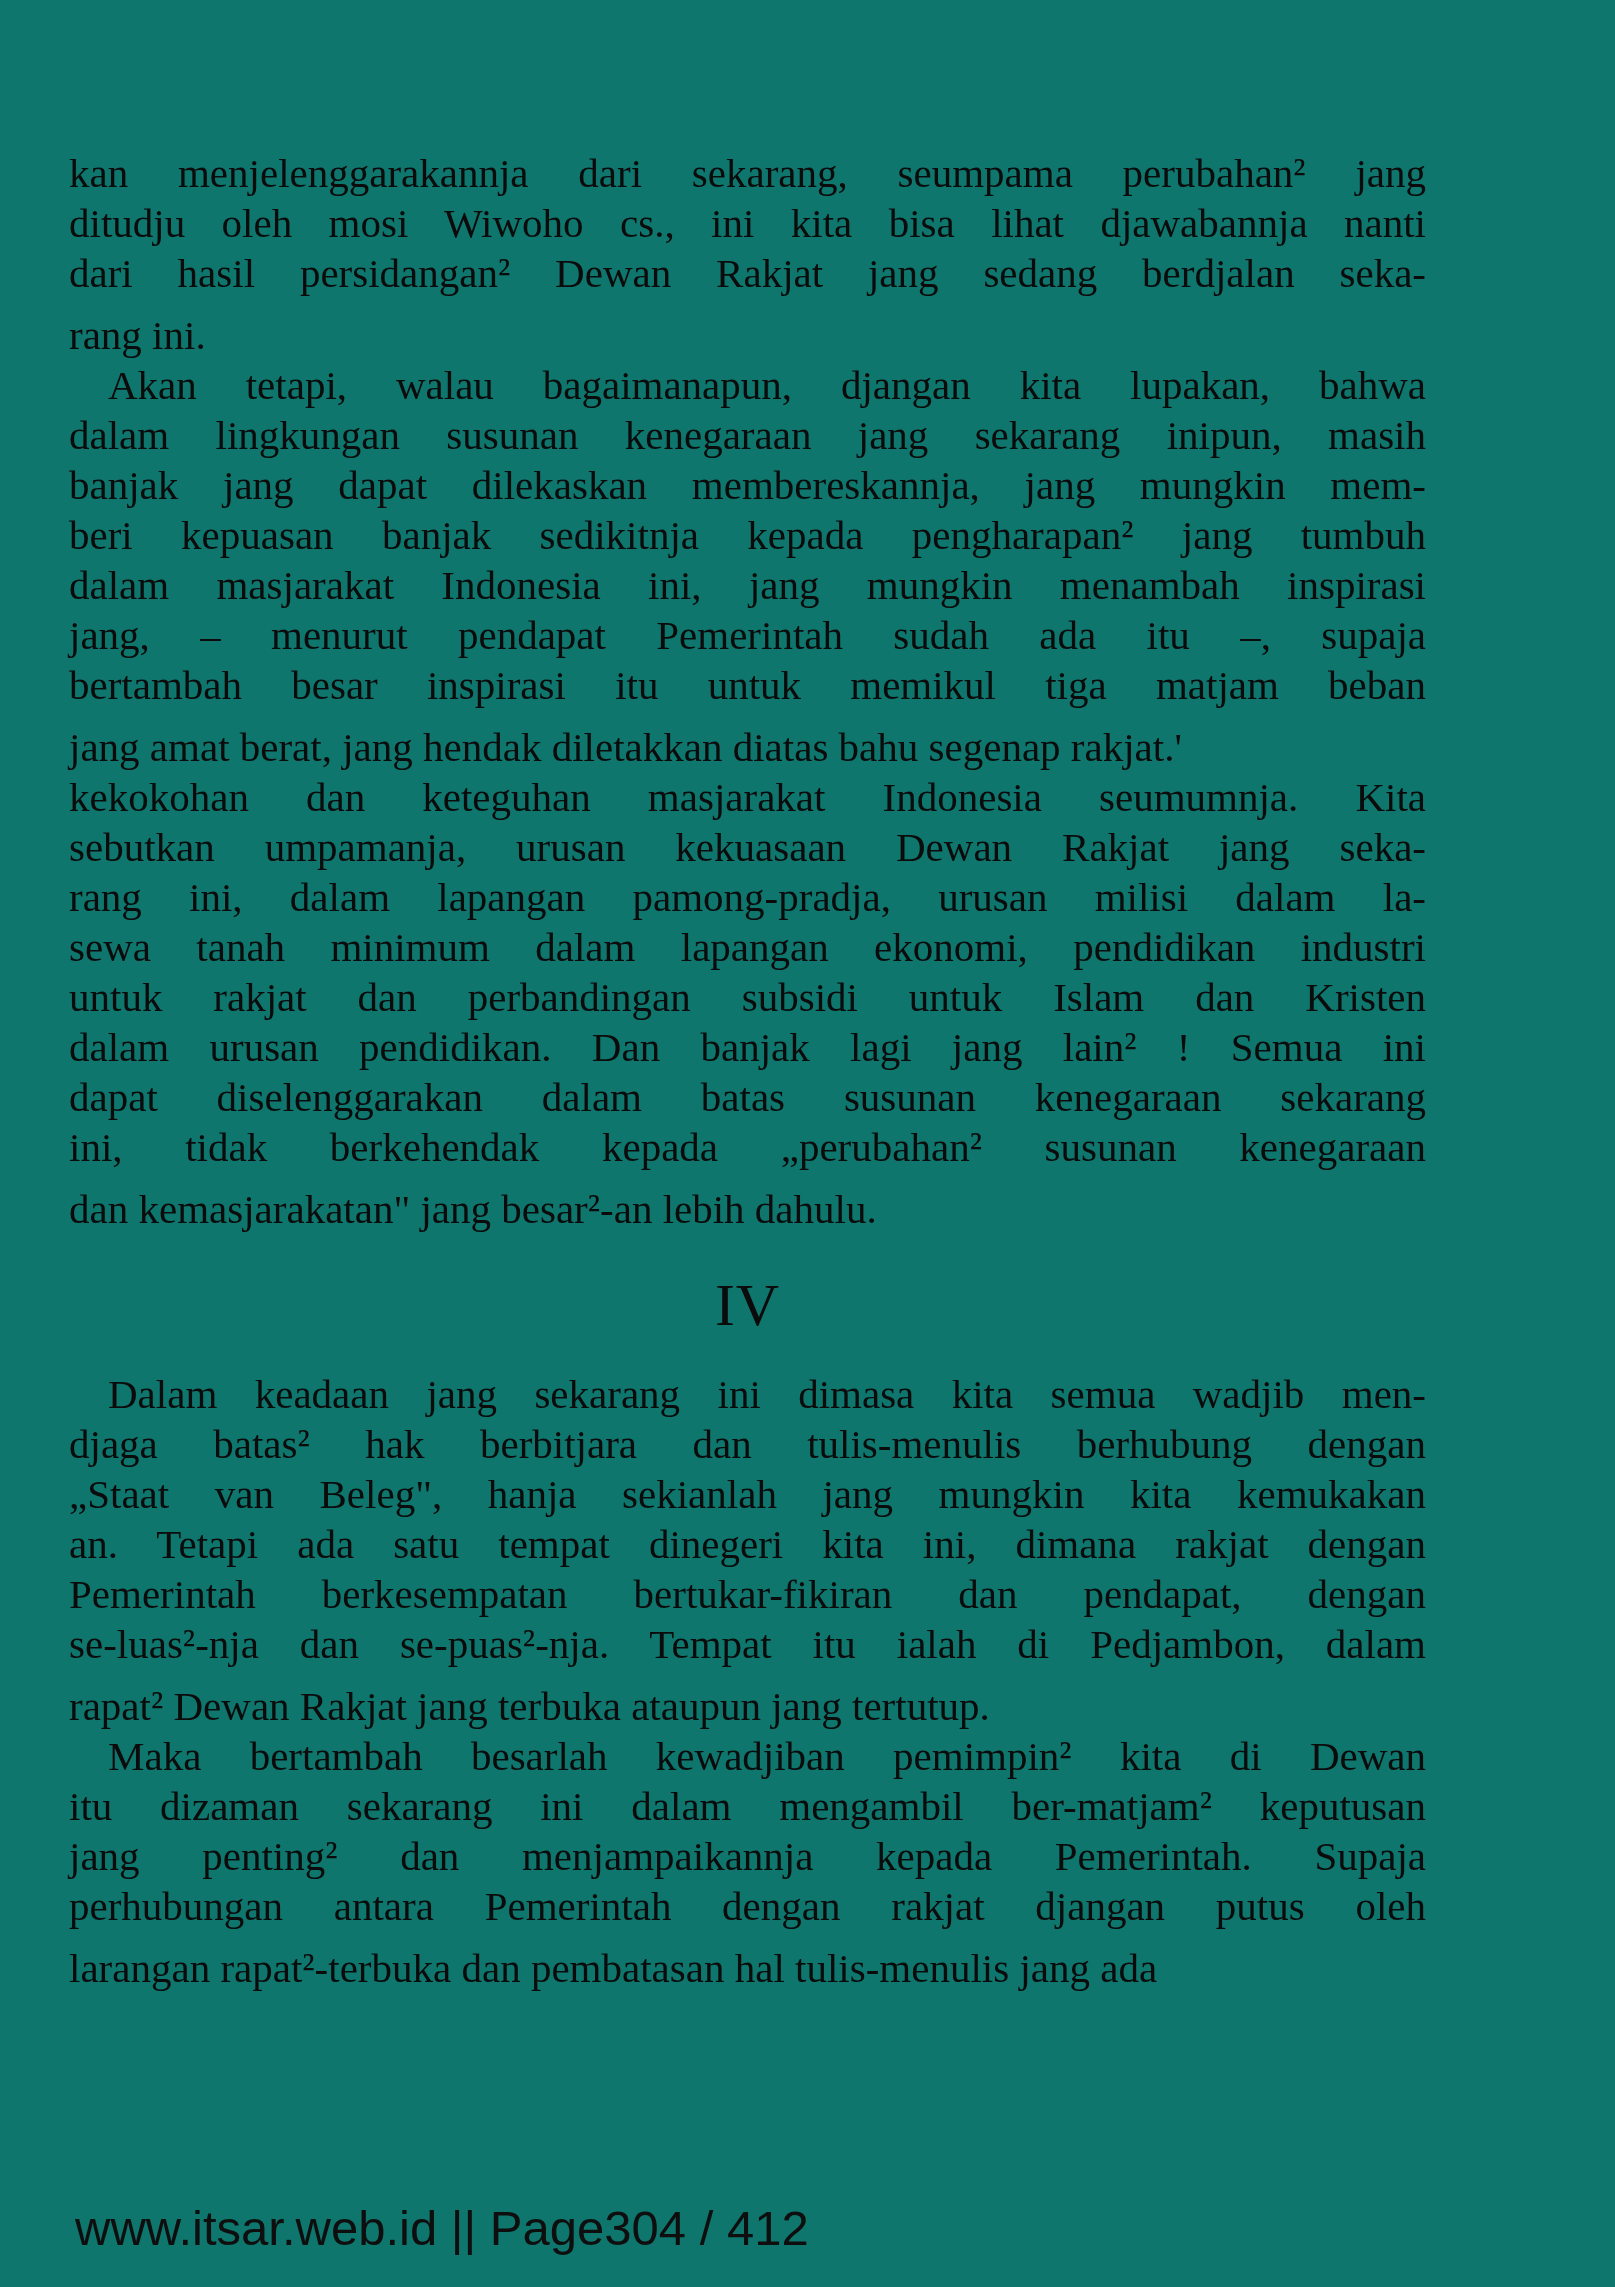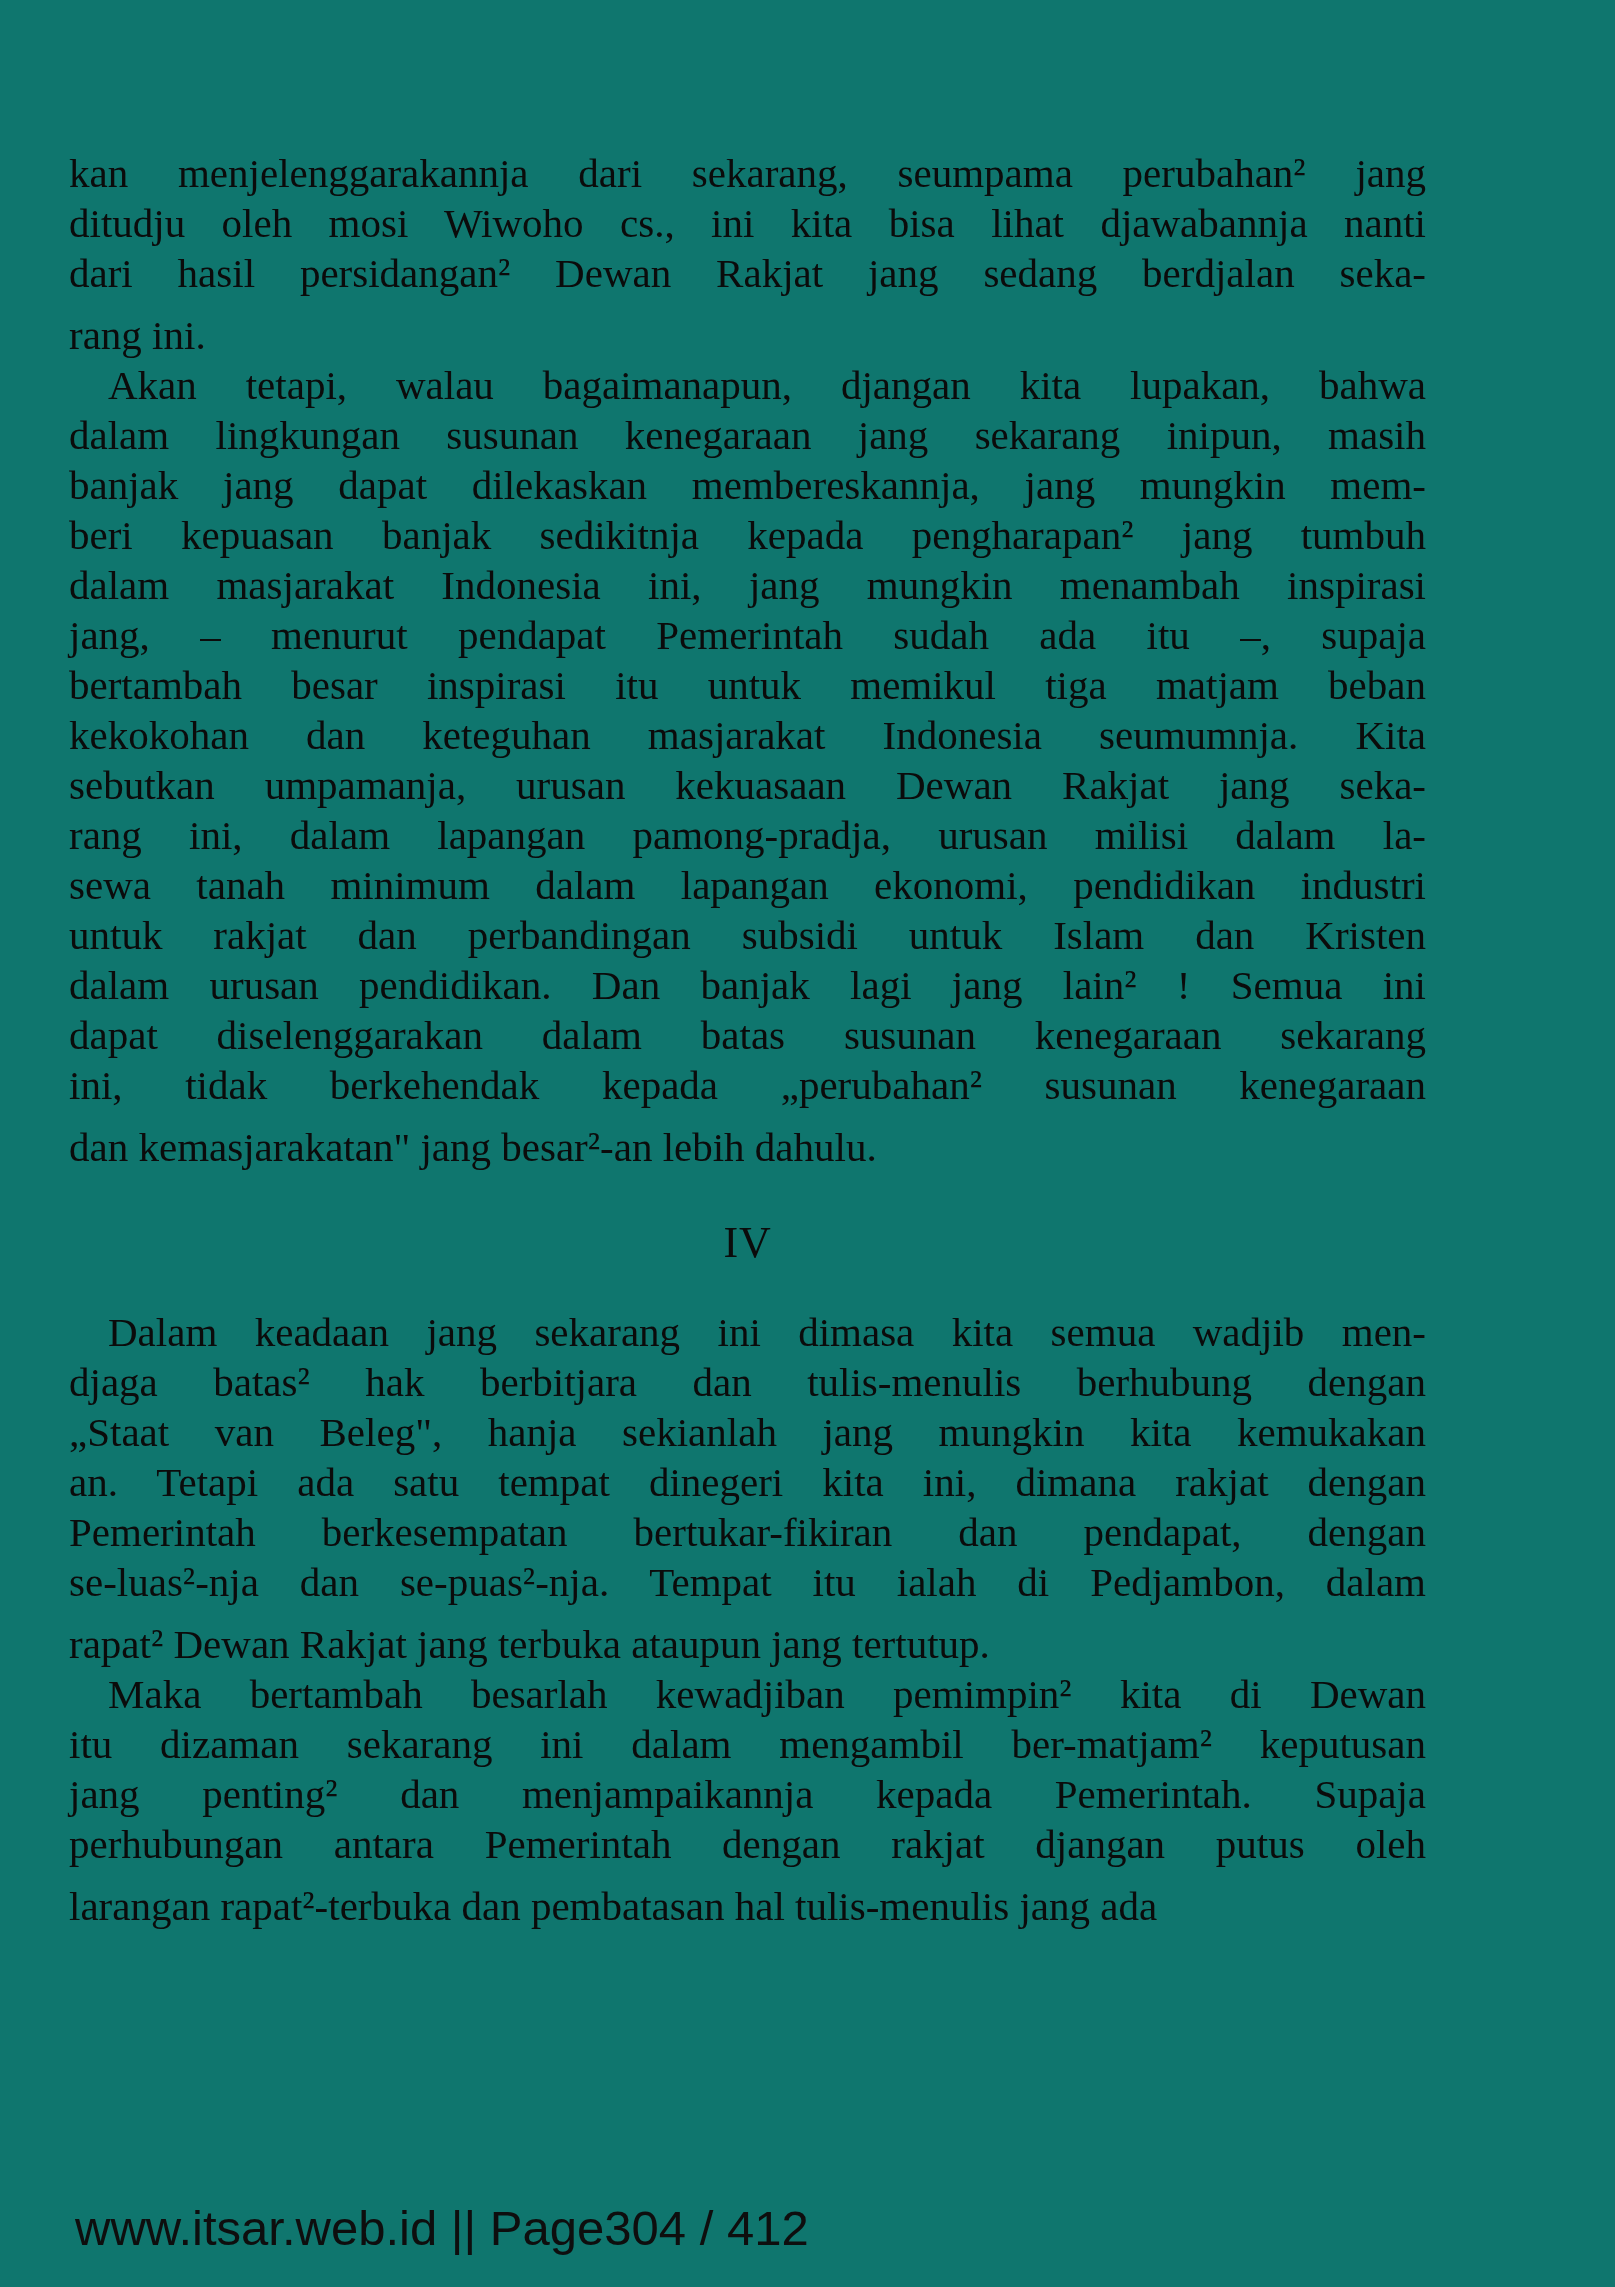--- a/index.html
+++ b/index.html
@@ -34,21 +34,21 @@
   }
   .line.last {
     text-align: right;
     text-align-last: left;
     margin-top: 12px;
     -moz-text-align-last: left;
   }
   .line.indent { text-indent: 39px; }
   .heading {
     text-align: center;
-    font-size: 44px;
+    font-size: 60px;
     line-height: 50px;
     margin: 46px 0 39px 0;
     letter-spacing: 0.9px;
     color: #0b0b0b;
   }
   .footer {
     position: absolute;
     left: 75px;
     top: 2206px;
     font-family: "Liberation Sans", sans-serif;
@@ -69,20 +69,21 @@
         <span class="line last">rang ini.</span>
       </p>
       <p class="para">
         <span class="line indent">Akan tetapi, walau bagaimanapun, djangan kita lupakan, bahwa</span>
         <span class="line">dalam lingkungan susunan kenegaraan jang sekarang inipun, masih</span>
         <span class="line">banjak jang dapat dilekaskan membereskannja, jang mungkin mem-</span>
         <span class="line">beri kepuasan banjak sedikitnja kepada pengharapan² jang tumbuh</span>
         <span class="line">dalam masjarakat Indonesia ini, jang mungkin menambah inspirasi</span>
         <span class="line">jang, – menurut pendapat Pemerintah sudah ada itu –, supaja</span>
         <span class="line">bertambah besar inspirasi itu untuk memikul tiga matjam beban</span>
+        <span class="line last">jang amat berat, jang hendak diletakkan diatas bahu segenap rakjat.'</span>
       </p>
       <p class="para">
         <span class="line">kekokohan dan keteguhan masjarakat Indonesia seumumnja. Kita</span>
         <span class="line">sebutkan umpamanja, urusan kekuasaan Dewan Rakjat jang seka-</span>
         <span class="line">rang ini, dalam lapangan pamong-pradja, urusan milisi dalam la-</span>
         <span class="line">sewa tanah minimum dalam lapangan ekonomi, pendidikan industri</span>
         <span class="line">untuk rakjat dan perbandingan subsidi untuk Islam dan Kristen</span>
         <span class="line">dalam urusan pendidikan. Dan banjak lagi jang lain² ! Semua ini</span>
         <span class="line">dapat diselenggarakan dalam batas susunan kenegaraan sekarang</span>
         <span class="line">ini, tidak berkehendak kepada „perubahan² susunan kenegaraan</span>

